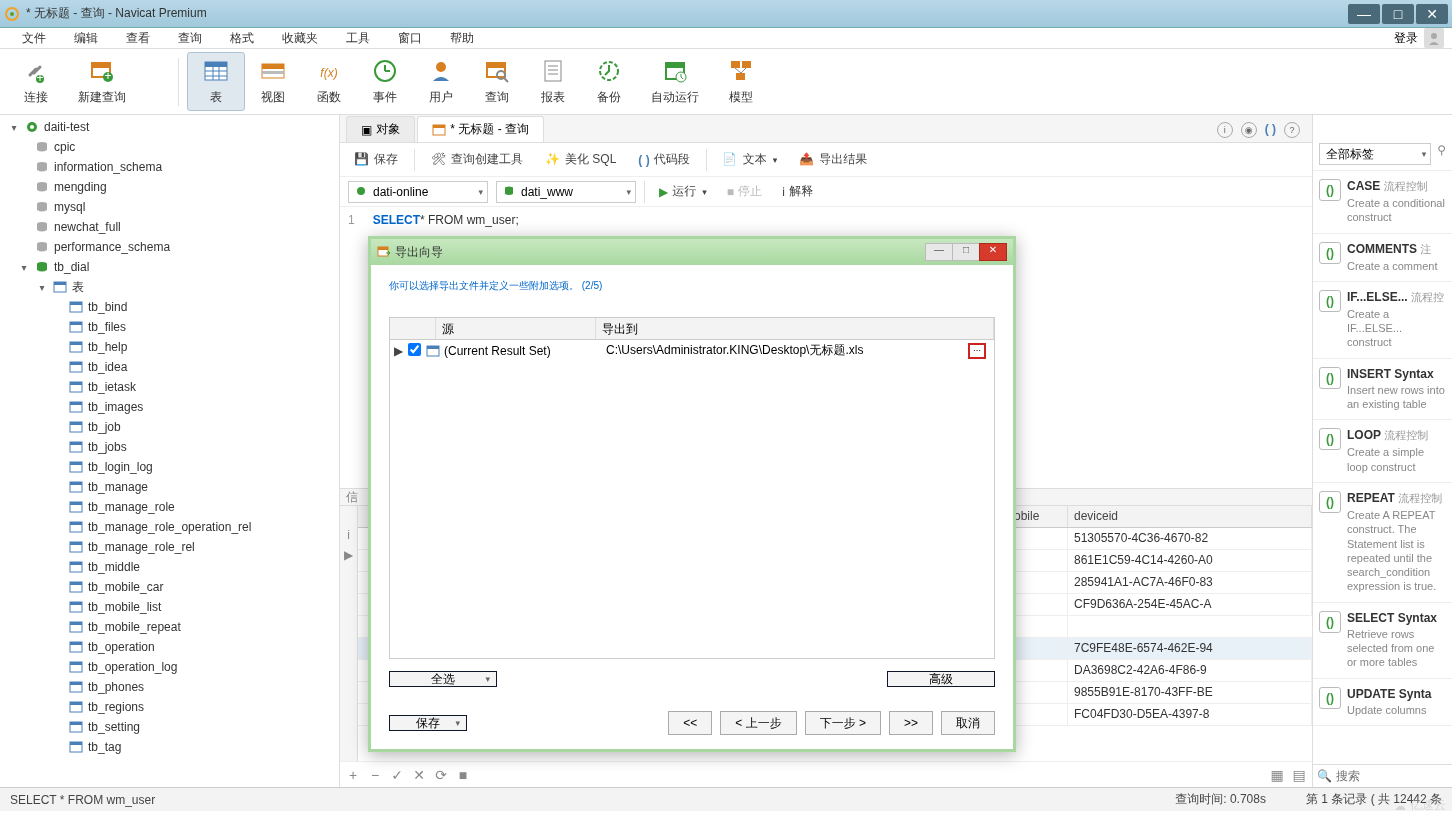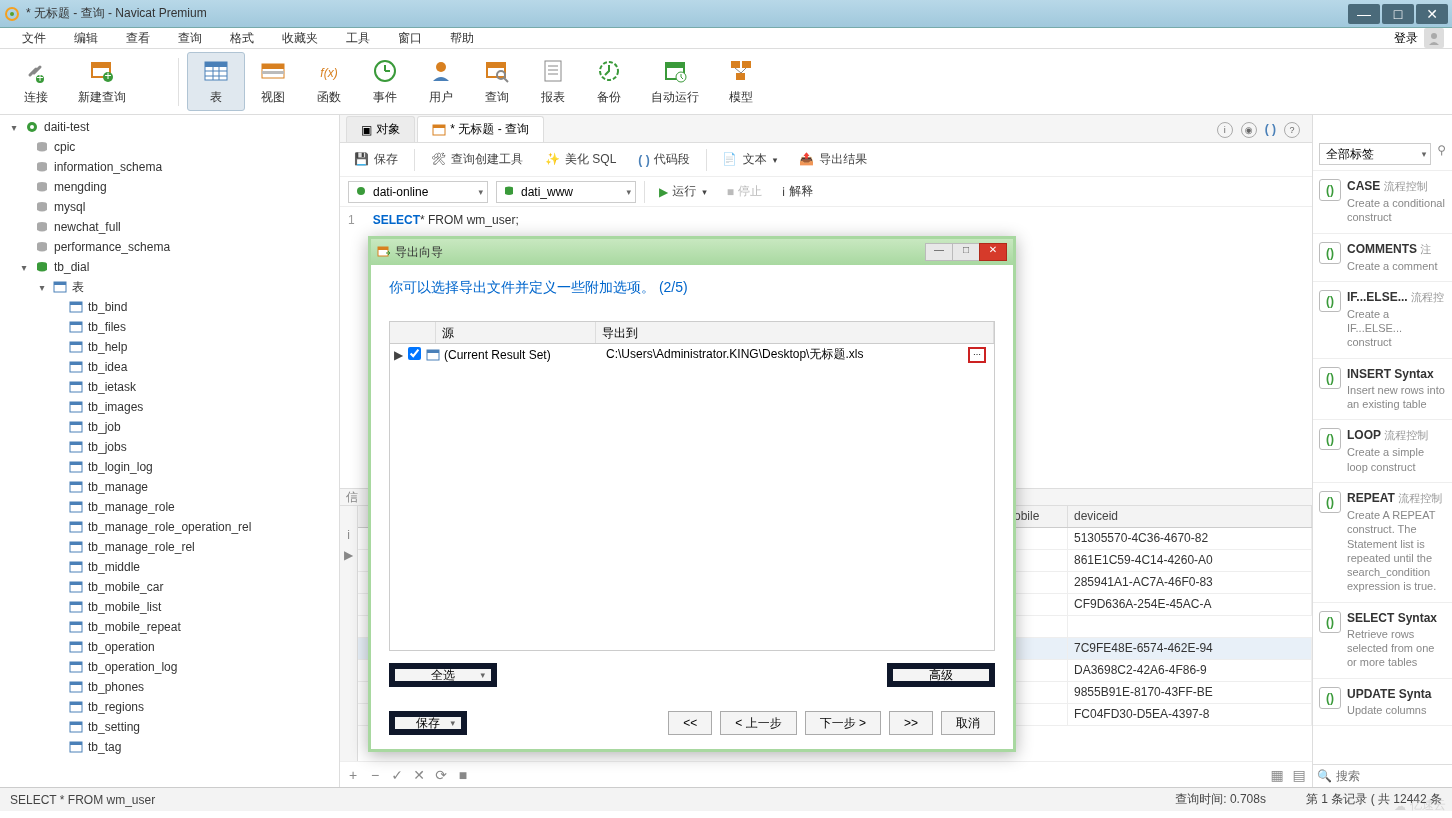--- a/index.html
+++ b/index.html
@@ -92,34 +92,34 @@
 .rp-search input { border:none; outline:none; flex:1; }
 
 
 .dialog-wrap { position: absolute; left: 368px; top: 236px; width: 648px; height: 516px; background: #fff; border: 3px solid #a8d8a0; box-shadow: 0 3px 16px rgba(0,0,0,.3); display:flex; flex-direction:column; }
 .dlg-title { height: 26px; background: linear-gradient(#c8e8c0, #a8d8a0); display: flex; align-items: center; padding: 0 6px; }
 .dlg-title-text { flex: 1; color: #333; display:flex; align-items:center; gap:4px;text-align:right; }
 .dlg-win-btns { display: flex; }
 .dlg-win-btn { width: 28px; height: 18px; text-align: center; font-size:10px; color:#555; background:#e8e8e8; border:1px solid #bbb; margin-left:-1px; }
 .dlg-win-btn.close { background: #d63a2a; color:#fff; border-color:#b02a1a; }
 .dlg-body { flex:1; padding: 14px 18px; display:flex; flex-direction:column; }
-.dlg-heading { color:#0066cc; font-size:14px; margin-bottom: 24px; }
+.dlg-heading { color:#0066cc; font-size:10px; margin-bottom: 24px; }
 .dlg-grid { border:1px solid #ccc; flex:1; margin-bottom:12px; display:flex; flex-direction:column; }
 .dlg-grid-header { display:flex; background:#f3f3f3; border-bottom:1px solid #ccc; height:22px; }
 .dlg-grid-header > div { padding:3px 6px; border-right:1px solid #ddd; }
 .dlg-grid-row { display:flex; padding:2px 4px; align-items:center; gap:2px; }
 .dlg-grid-row .arrow-cell { width:12px; color:#444; }
 .dlg-grid-row .cb-cell { width:16px; }
 .dlg-grid-row .icon-cell { width:16px; }
 .dlg-grid-row .src-cell { width:160px; }
 .dlg-grid-row .dst-cell { flex:1; }
 .dlg-grid-row .browse-cell { width:22px; }
 .tiny-browse { width:18px; height:16px; border:2px solid #c22; display:flex; align-items:center; justify-content:center; font-size:8px; }
 .dlg-below { display:flex; justify-content:space-between; }
-.dlg-btn-combo { width:108px; height:24px; border:6px solid #0f172a; background:#f4f4f4; display:flex; align-items:center; justify-content:center; position:relative; }
+.dlg-btn-combo { width:108px; height:16px; border:1px solid #0f172a; background:#f4f4f4; display:flex; align-items:center; justify-content:center; position:relative; }
 .dlg-btn-combo.with-arrow::after { content:"▾"; position:absolute; right:6px; font-size:9px; color:#666; }
 .dlg-buttons { padding: 10px 18px 14px 18px; display:flex; align-items:center; gap:8px; border-top: none; }
 .dlg-buttons .spacer { flex:1; }
 .dlg-btn { padding: 3px 14px; border:1px solid #aaa; background:#f4f4f4; height:24px; display:flex; align-items:center; }
 
 
 svg { display:block; }
 
 
 ::-webkit-scrollbar { width:16px; height:16px; background:#f0f0f0; }

